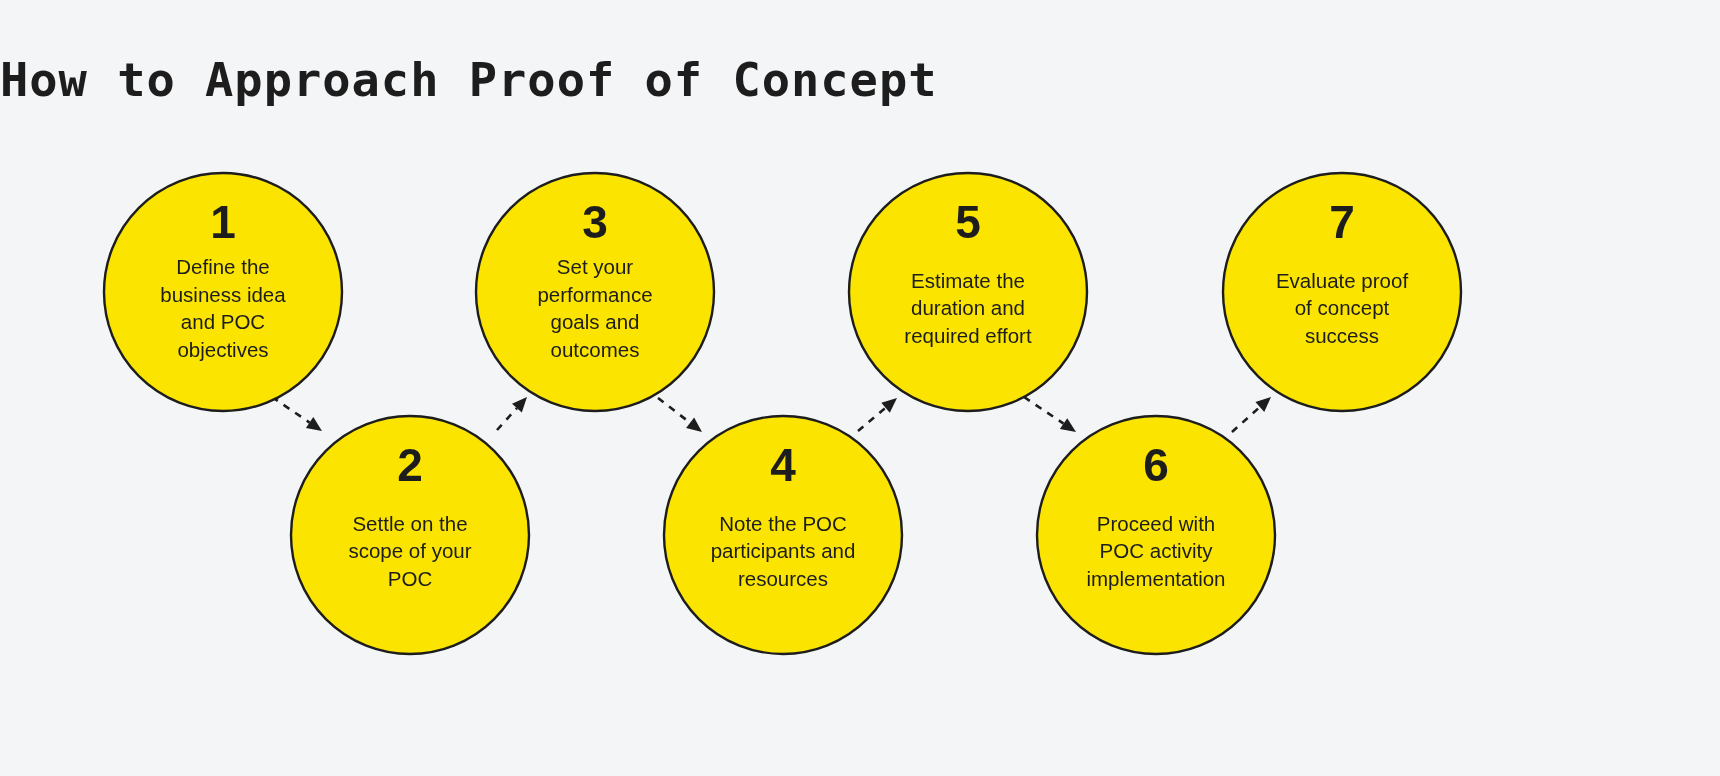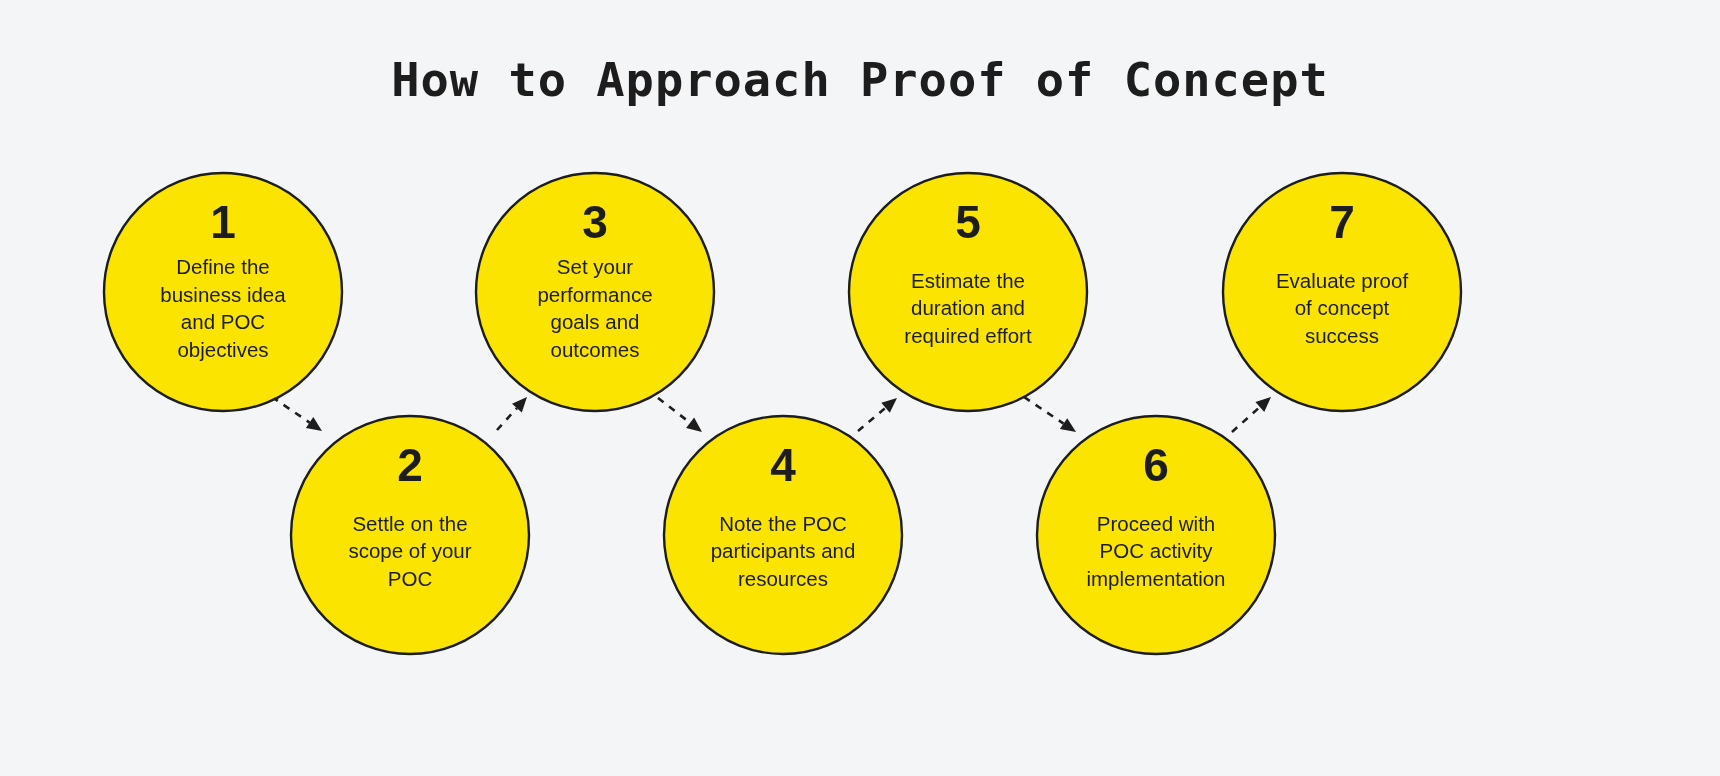--- a/index.html
+++ b/index.html
@@ -17,21 +17,21 @@
     position: relative;
     width: 1720px;
     height: 776px;
     background: #f4f5f7;
   }
   #title {
     position: absolute;
     left: 0;
     top: 52px;
     width: 1720px;
-    text-align: center;
+    text-align: left;
     font-family: "DejaVu Sans Mono", "Liberation Mono", monospace;
     font-size: 47px;
     font-weight: 700;
     letter-spacing: 1px;
     color: #1d1d1d;
     white-space: nowrap;
   }
   svg#flow {
     position: absolute;
     left: 0;

